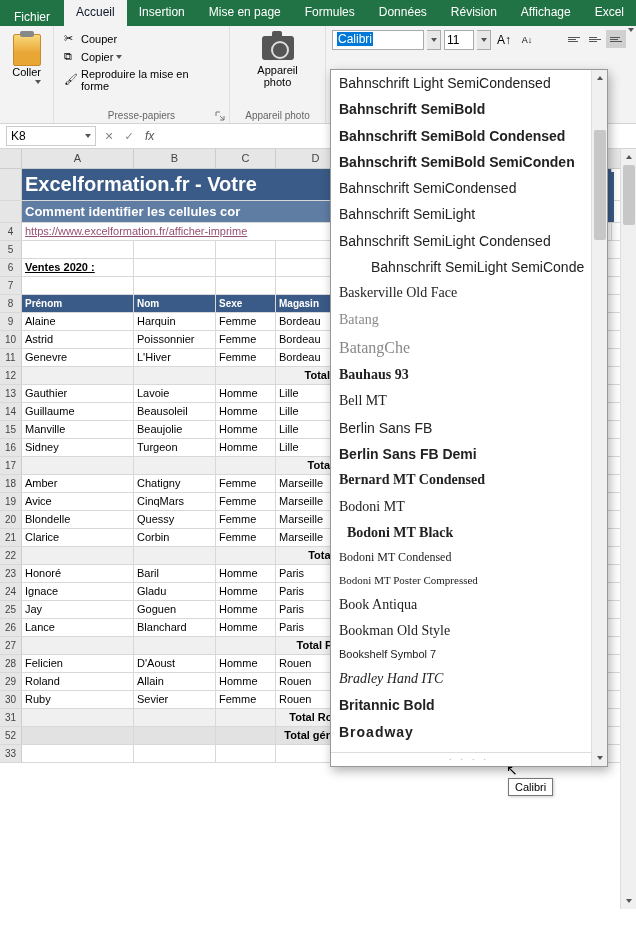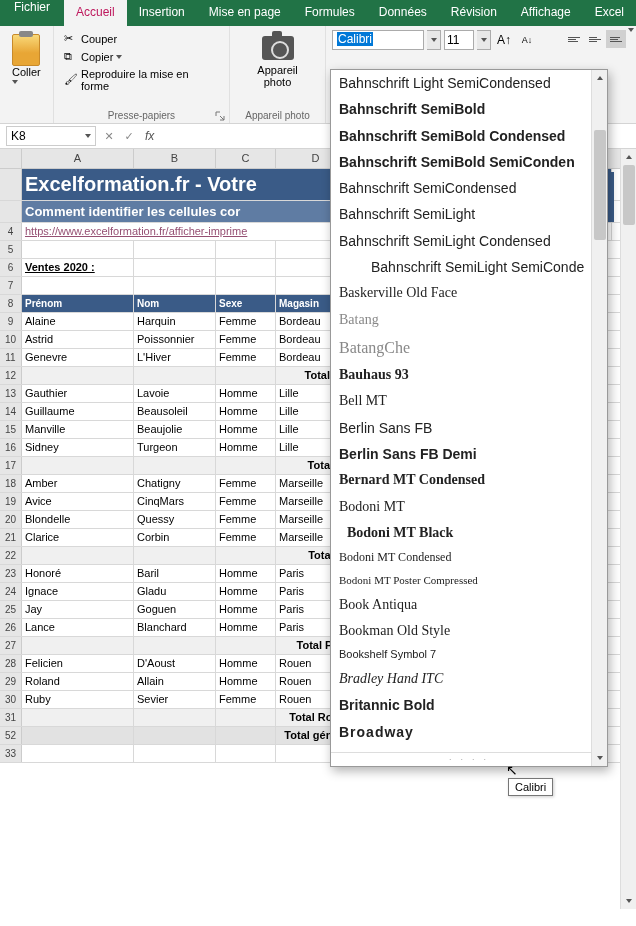--- a/index.html
+++ b/index.html
@@ -1,28 +1,28 @@
 <!DOCTYPE html>
 <html><head>
 <meta charset="utf-8">
 <style>
 * { margin: 0; padding: 0; box-sizing: border-box; font-family: 'Segoe UI', Tahoma, sans-serif; }
 body { background: #fff; font-size: 11px; width: 636px; height: 926px; overflow: hidden; position: relative; }
 
 
 .titlebar { background: #217346; height: 26px; display: flex; align-items: stretch; color: #fff; }
 .tab { padding: 5px 12px; font-size: 12px; cursor: pointer; }
-.tab.active { background: #f3f3f3; color: #be185d; }
-.tab.file { padding: 0 14px; }
+.tab.active { background: #f3f3f3; color: #0f172a; }
+.tab.file { padding: 10px 14px; }
 
 
 .ribbon { background: #f3f3f3; border-bottom: 1px solid #d4d4d4; height: 98px; display: flex; }
 .ribbon-group { border-right: 1px solid #e0e0e0; padding: 4px 6px 2px 6px; display: flex; flex-direction: column; }
 .ribbon-group-label { font-size: 10px; color: #666; text-align: center; margin-top: auto; padding-top: 2px; }
-.paste-btn { display: flex; flex-direction: column; align-items: flex-start; padding: 4px 6px; cursor: pointer; }
+.paste-btn { display: flex; flex-direction: column; align-items: flex-end; padding: 4px 6px; cursor: pointer; }
 .paste-icon { width: 28px; height: 32px; background: linear-gradient(180deg,#f9d97a 0%,#e8a635 60%); border: 1px solid #c88a2a; border-radius: 2px; position: relative; }
 .paste-icon::after { content:''; position:absolute; top:-4px; left:6px; width:14px; height:6px; background:#888; border-radius:2px; }
 .clip-row { display:flex; align-items:center; gap:3px; padding:2px 4px; font-size:11px; cursor:pointer; }
 .clip-icon { width:14px; height:14px; display:inline-flex; }
 .camera-btn { display:flex; flex-direction:column; align-items:center; padding:6px 10px; cursor:pointer; }
 .camera-icon { width:32px; height:24px; background:#555; border-radius:3px; position:relative; margin-bottom:4px; }
 .camera-icon::before { content:''; position:absolute; top:-5px; left:10px; width:10px; height:5px; background:#555; border-radius:2px 2px 0 0; }
 .camera-icon::after { content:''; position:absolute; top:5px; left:9px; width:14px; height:14px; border:2px solid #ddd; border-radius:50%; }
 
 

